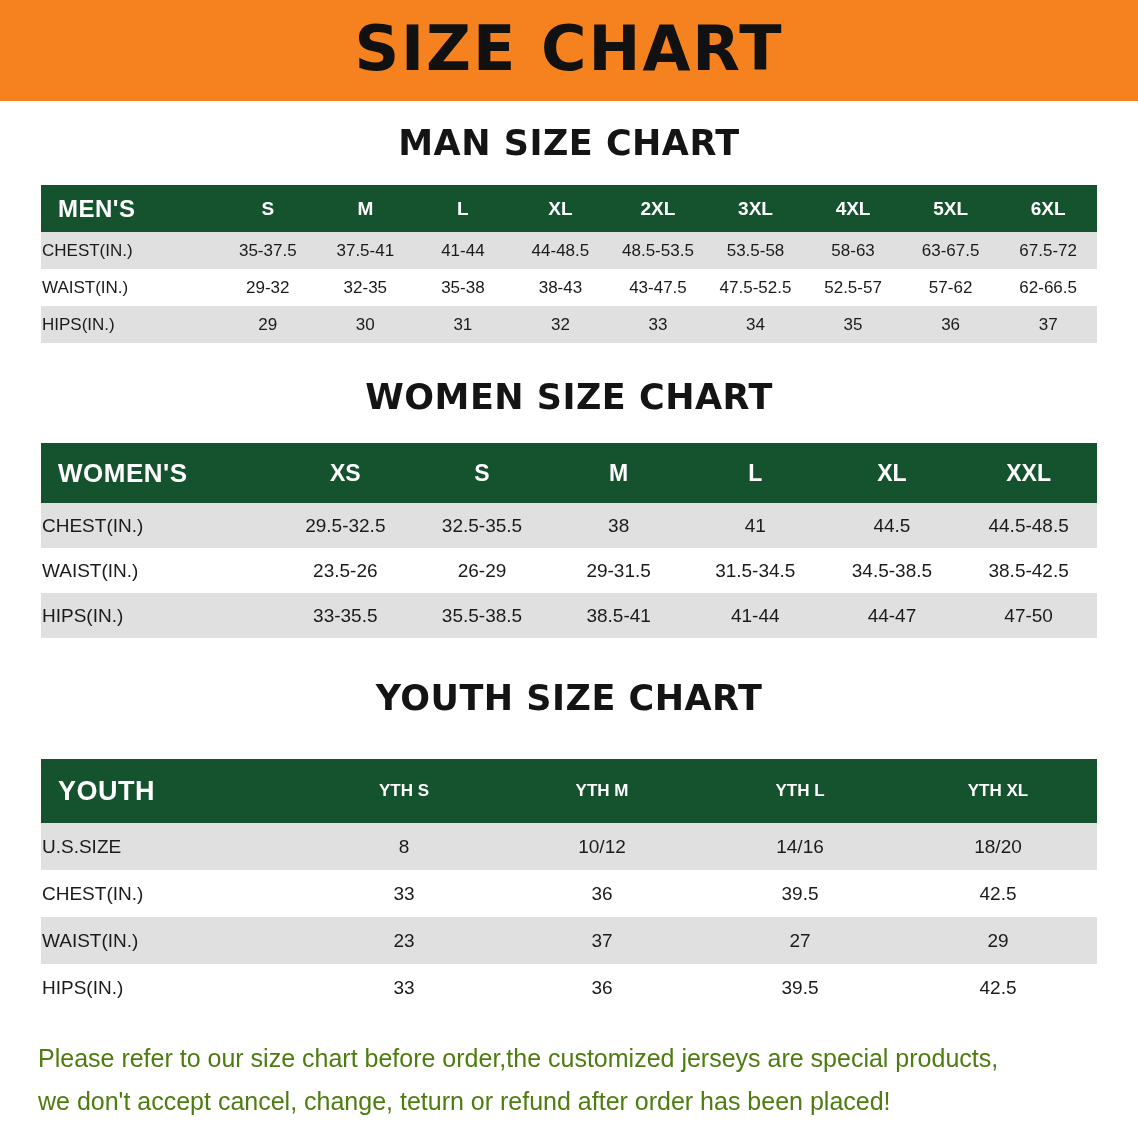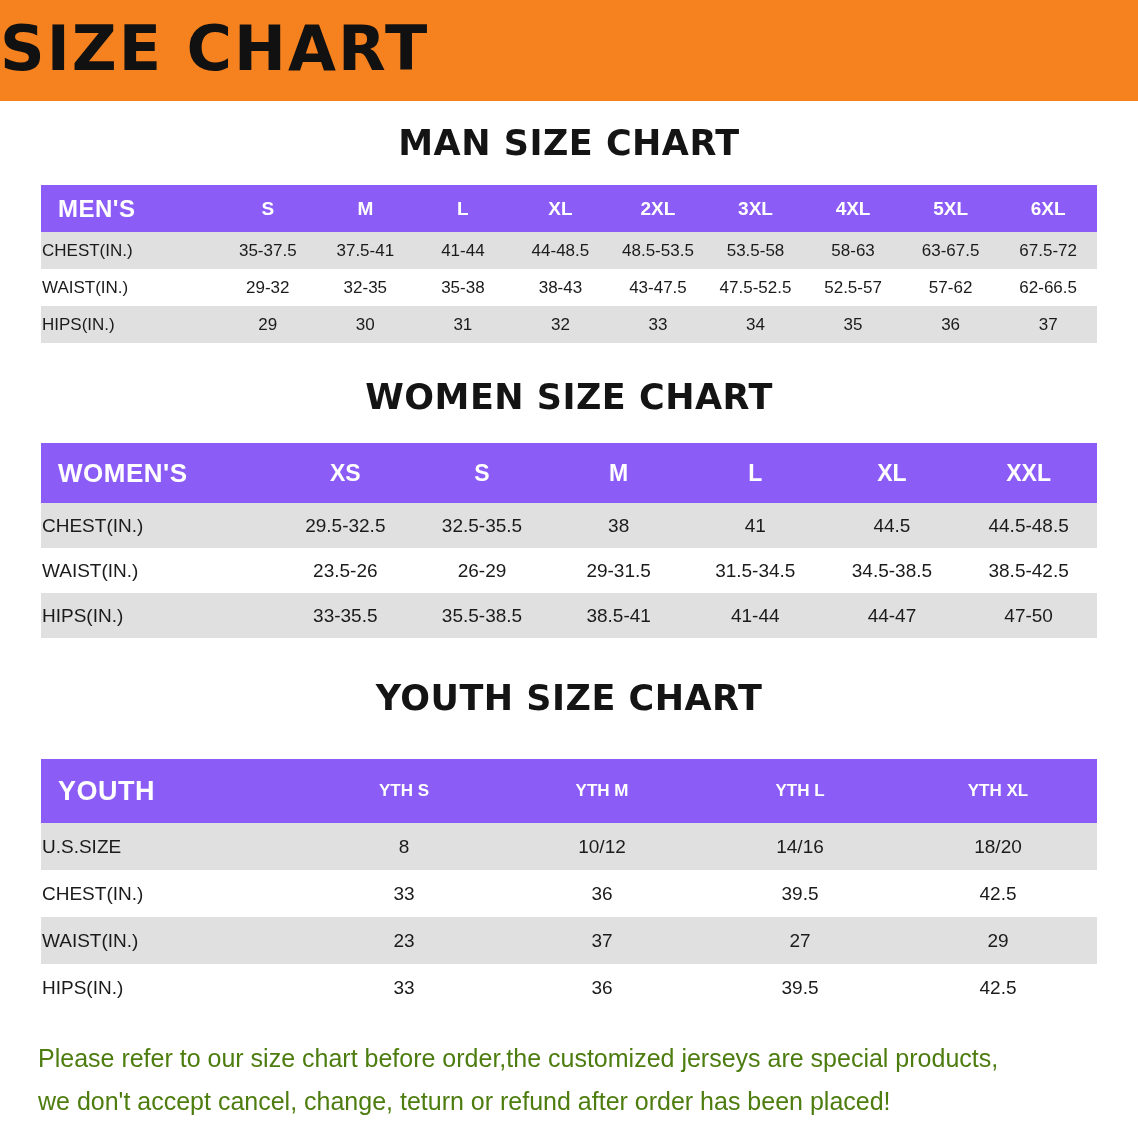--- a/index.html
+++ b/index.html
@@ -20,20 +20,21 @@
     position: relative;
     background: #ffffff;
     box-sizing: border-box;
   }
   
   .banner {
     height: 101px;
     background: #f5821f;
     display: flex;
     align-items: center;
+    justify-content: center;
   }
   .banner-title {
     font-family: "DejaVu Sans", sans-serif;
     font-weight: bold;
     font-size: 62px;
     letter-spacing: 2px;
     color: #111111;
     line-height: 1;
     padding-bottom: 4px;
   }
@@ -58,21 +59,21 @@
     width: 1056px;
     border-collapse: collapse;
     table-layout: fixed;
   }
   table.size th, table.size td {
     text-align: center;
     font-family: "Liberation Sans", sans-serif;
   }
   
   table.size thead th {
-    background: #8b5cf6;
+    background: #14532d;
     color: #ffffff;
     font-weight: bold;
   }
   table.size thead th.rowlab {
     text-align: left;
     padding-left: 17px;
     letter-spacing: 0.5px;
   }
   
   table.size tbody td {

